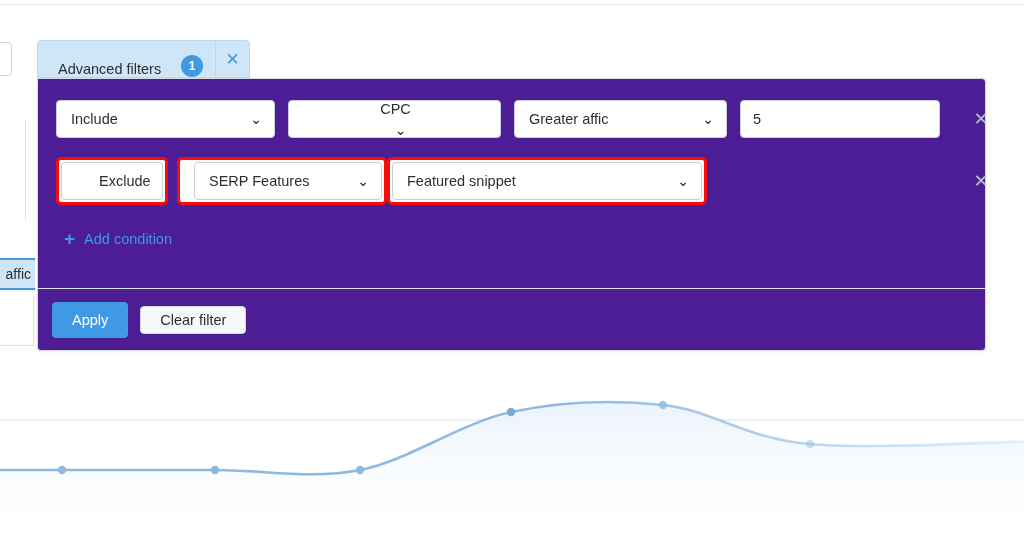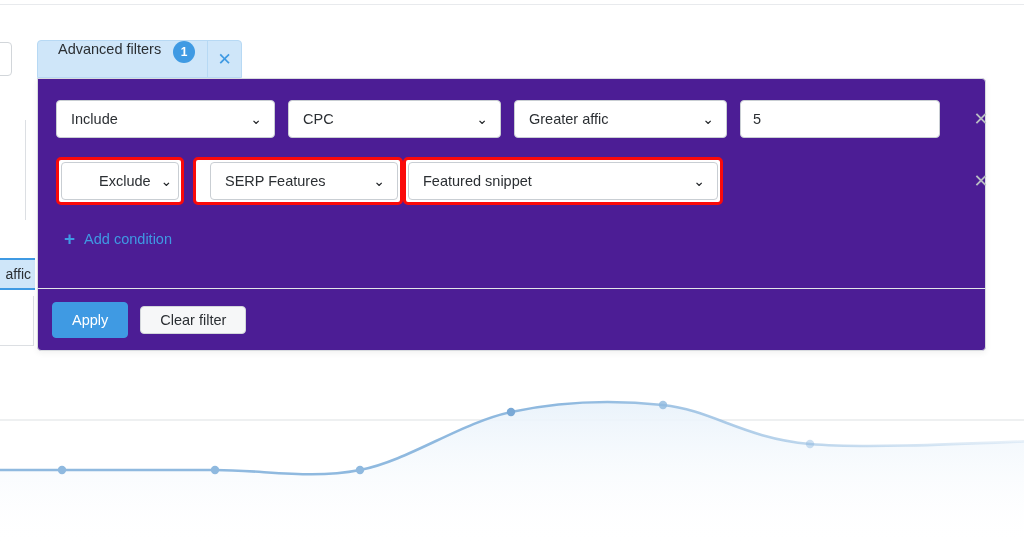--- a/index.html
+++ b/index.html
@@ -57,21 +57,21 @@
   .af-tab {
     position: absolute; left: 37px; top: 40px;
     height: 38px;
     background: #cfe6f9;
     border: 1px solid #b7d9f4;
     border-radius: 4px 4px 0 0;
     display: flex; align-items: center;
     z-index: 4;
   }
   .af-tab-main {
-    display: flex; align-items: flex-start; gap: 12px;
+    display: flex; align-items: flex-end; gap: 20px;
     padding: 0 12px 0 20px; height: 100%;
   }
   .af-tab-label { font-size: 14.5px; color: #2b2f33; white-space: nowrap; }
   .af-badge {
     width: 22px; height: 22px; border-radius: 50%;
     background: #3f9ae3; color: #fff;
     font-size: 12px; font-weight: bold;
     display: flex; align-items: center; justify-content: center;
   }
   .af-tab-close {
@@ -114,32 +114,32 @@
     height: 38px;
     border: 1px solid #c9ced3; border-radius: 4px;
     background: #fff;
     display: flex; align-items: center;
     padding: 0 12px;
     font-size: 14.5px; color: #2b2f33;
   }
 
   
   .r1-op   { width: 219px; }
-  .r1-fld  { width: 213px; margin-left: 13px; }
+  .r1-fld  { width: 213px; margin-left: 13px; flex-direction: column; }
   .r1-cmp  { width: 213px; margin-left: 13px; }
   .r1-val  { width: 200px; margin-left: 13px; }
 
   
   .hl {
     border: 3px solid #fa0a0a; border-radius: 5px;
     padding: 2px; background: #fff;
     display: inline-block;
   }
   .hl .sel { border: 1px solid #c9ced3; }
-  .r2-op-w  { width: 118px; padding-left: 37px; }
+  .r2-op-w  { width: 102px; padding-left: 37px; }
   .r2-fld-w { width: 188px; margin-left: 12px; }
   .r2-val-w { width: 310px; }
 
   .row-remove {
     position: absolute; left: 915px;
     color: #b9bec3; font-size: 18px; line-height: 1;
     width: 20px; text-align: center;
   }
 
   .add-cond {

